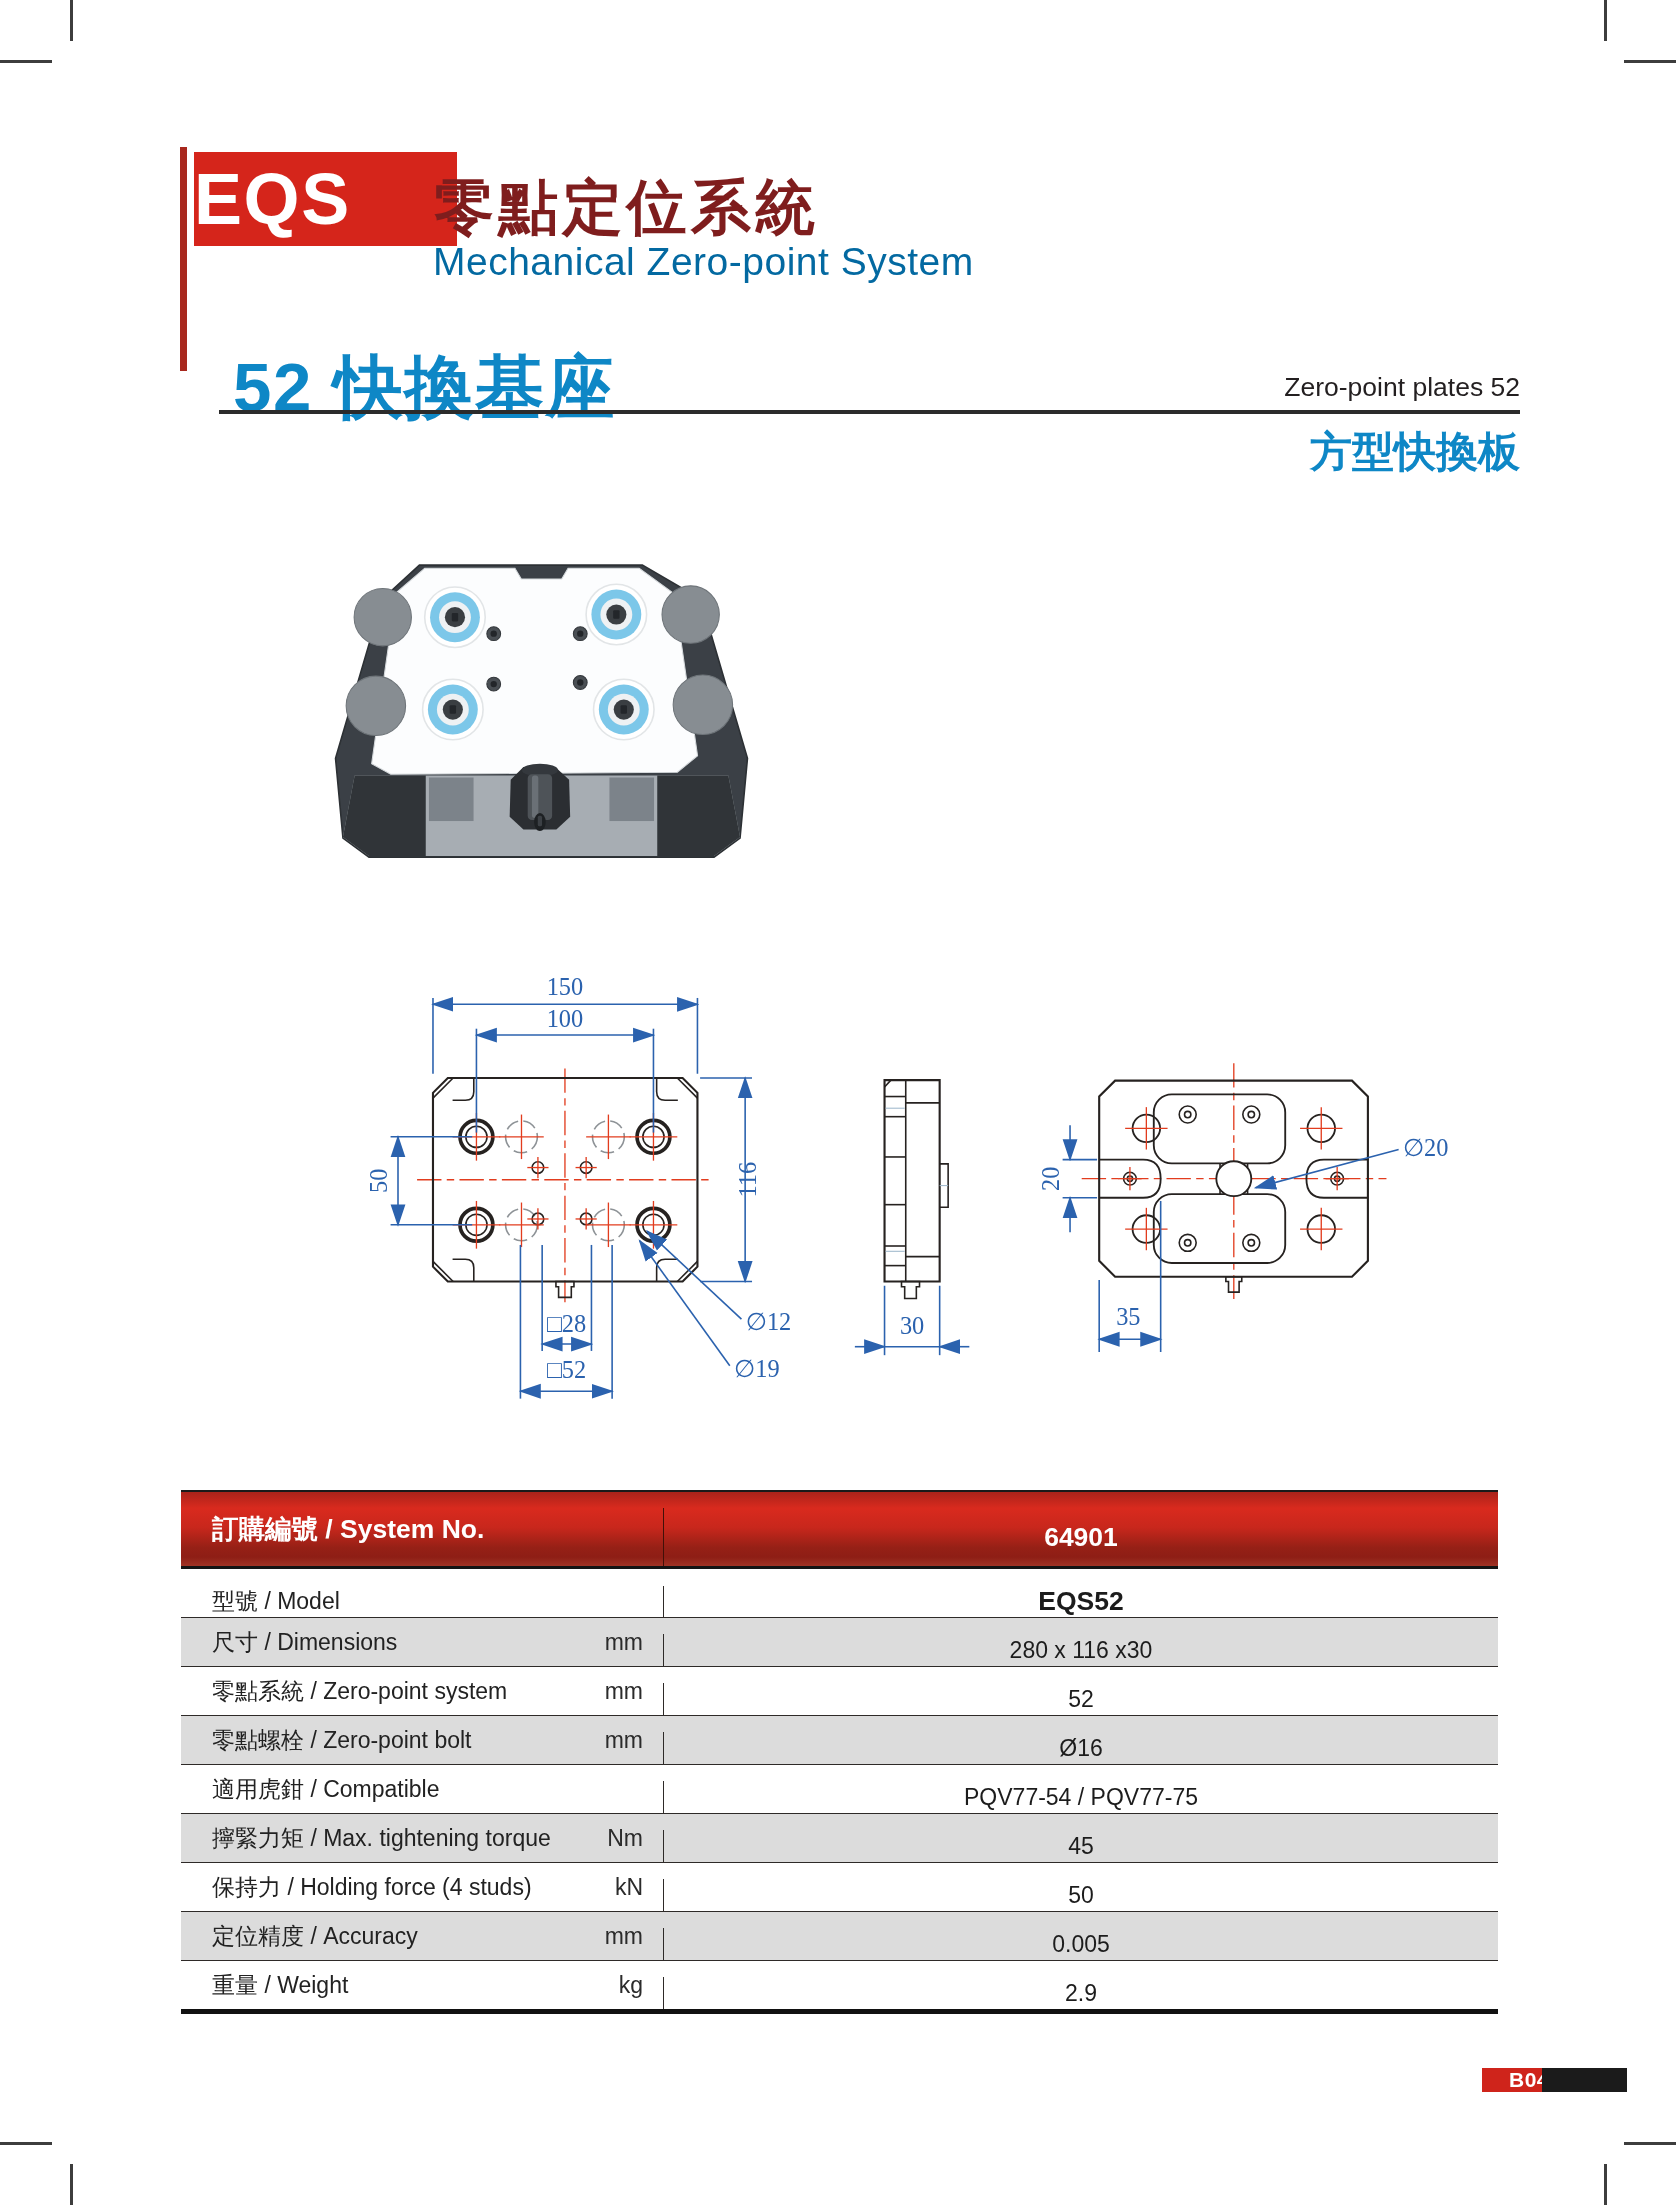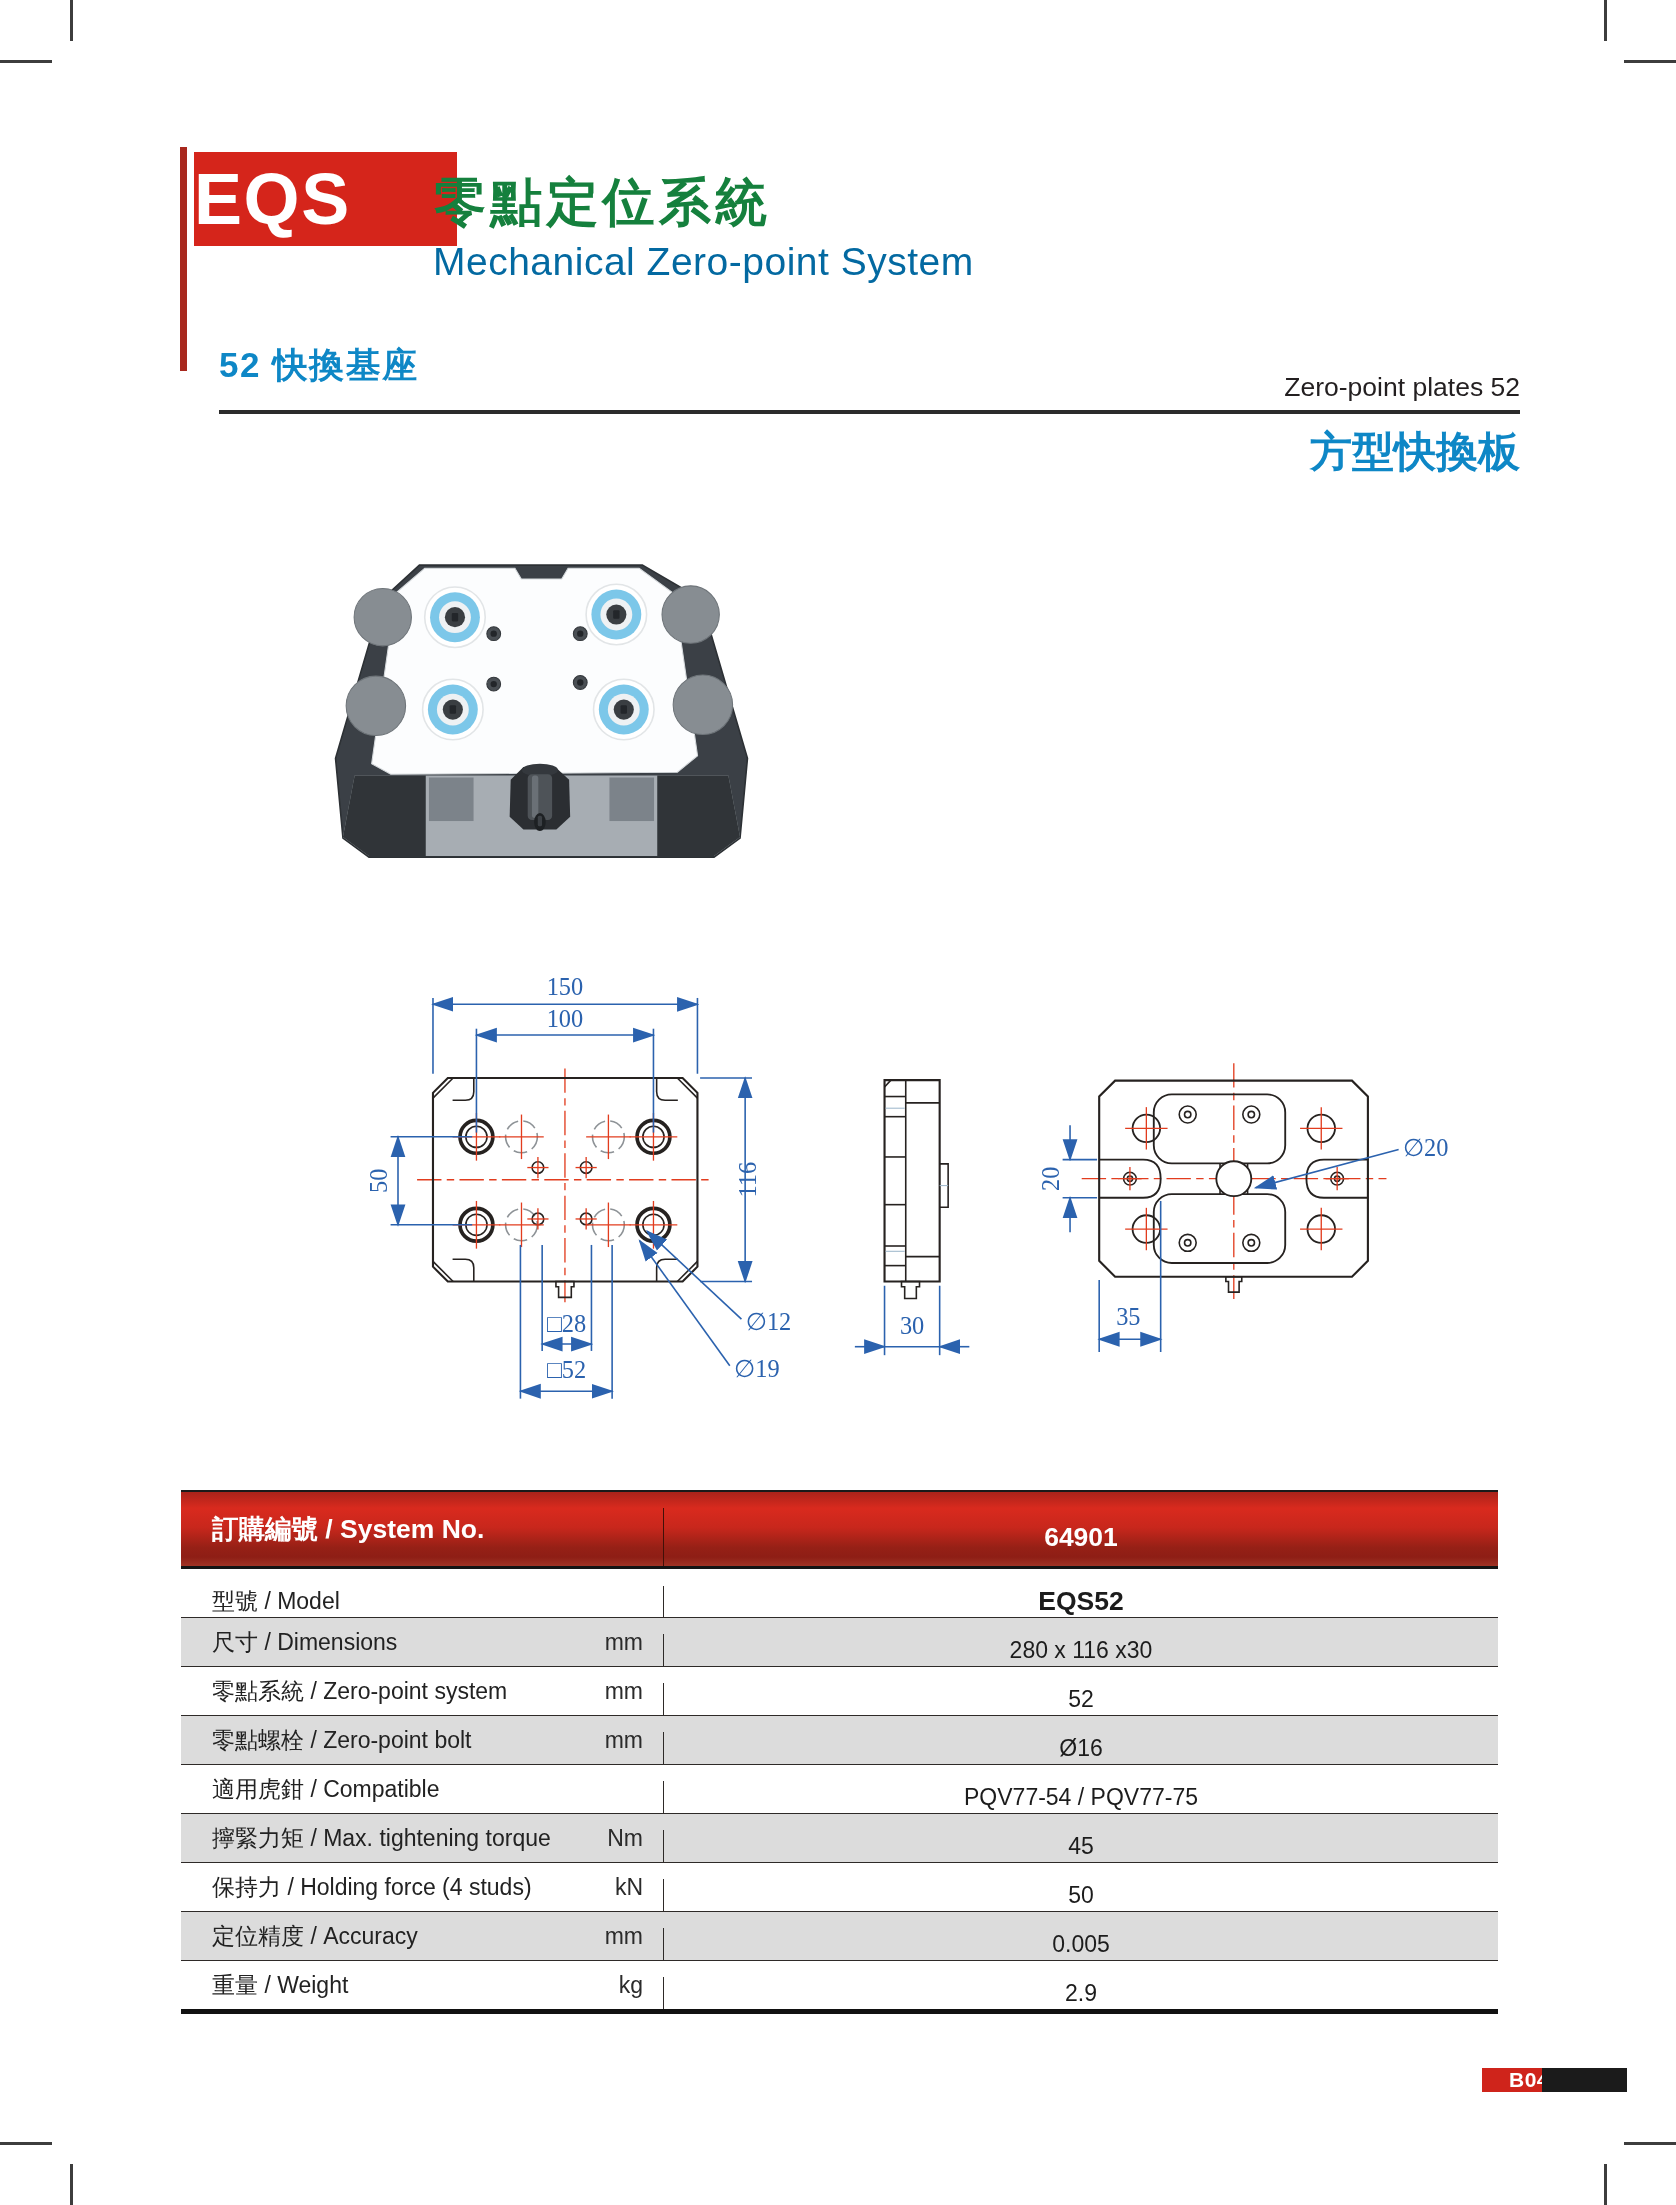--- a/index.html
+++ b/index.html
@@ -6,24 +6,24 @@
   .page{position:relative;width:1676px;height:2205px;background:#ffffff;overflow:hidden;
         font-family:"Liberation Sans", sans-serif;color:#1a1a1a;}
   .abs{position:absolute;}
   
   .crop{position:absolute;background:#3d3d3d;}
   
   .brand-stripe{position:absolute;left:180px;top:147px;width:6.9px;height:224px;background:#a8281e;}
   .eqs-box{position:absolute;left:194px;top:152px;width:263px;height:94px;background:#d5251b;
            display:flex;align-items:center;justify-content:flex-start;}
   .eqs-box span{color:#ffffff;font-weight:bold;font-size:72px;letter-spacing:1.6px;}
-  .title-zh{position:absolute;left:434px;top:168px;font-size:52px;font-weight:600;letter-spacing:4.2px;color:#15803d;white-space:nowrap;}
+  .title-zh{position:absolute;left:434px;top:168px;font-size:60px;font-weight:600;letter-spacing:4.2px;color:#7f1d1d;white-space:nowrap;}
   .title-en{position:absolute;left:433px;top:240px;font-size:39px;font-weight:400;letter-spacing:0.5px;color:#0369a1;white-space:nowrap;}
   
-  .sec-head{position:absolute;left:219px;top:342px;font-size:35px;font-weight:bold;color:#0e87c6;letter-spacing:1.6px;white-space:nowrap;}
+  .sec-head{position:absolute;left:233px;top:342px;font-size:69px;font-weight:bold;color:#0e87c6;letter-spacing:1.6px;white-space:nowrap;}
   .sec-right{position:absolute;right:156px;top:372px;font-size:26.5px;color:#231f20;white-space:nowrap;}
   .sec-rule{position:absolute;left:219px;top:410px;width:1301px;height:3.7px;background:#2b2b2b;}
   .sec-sub{position:absolute;right:156px;top:424px;font-size:42px;font-weight:bold;color:#0e87c6;white-space:nowrap;}
   
   .spec{position:absolute;left:181px;top:1490px;width:1317px;border-top:2.7px solid #1a1a1a;border-bottom:5.3px solid #111;}
   .thead{height:74px;display:flex;border-bottom:3.2px solid #141414;
          background:linear-gradient(180deg,#aa231a 0%,#d92a1e 22%,#c8271c 48%,#9620166 75%,#8e1e15 88%,#a03325 100%);
          background:linear-gradient(180deg,#aa231a 0%,#d92a1e 22%,#c8271c 48%,#962016 75%,#8e1e15 88%,#a03325 100%);}
   .trow{height:48px;display:flex;border-top:1.6px solid #2e2a28;background:#ffffff;}
   .trow.first{border-top:none;align-items:flex-end;}

